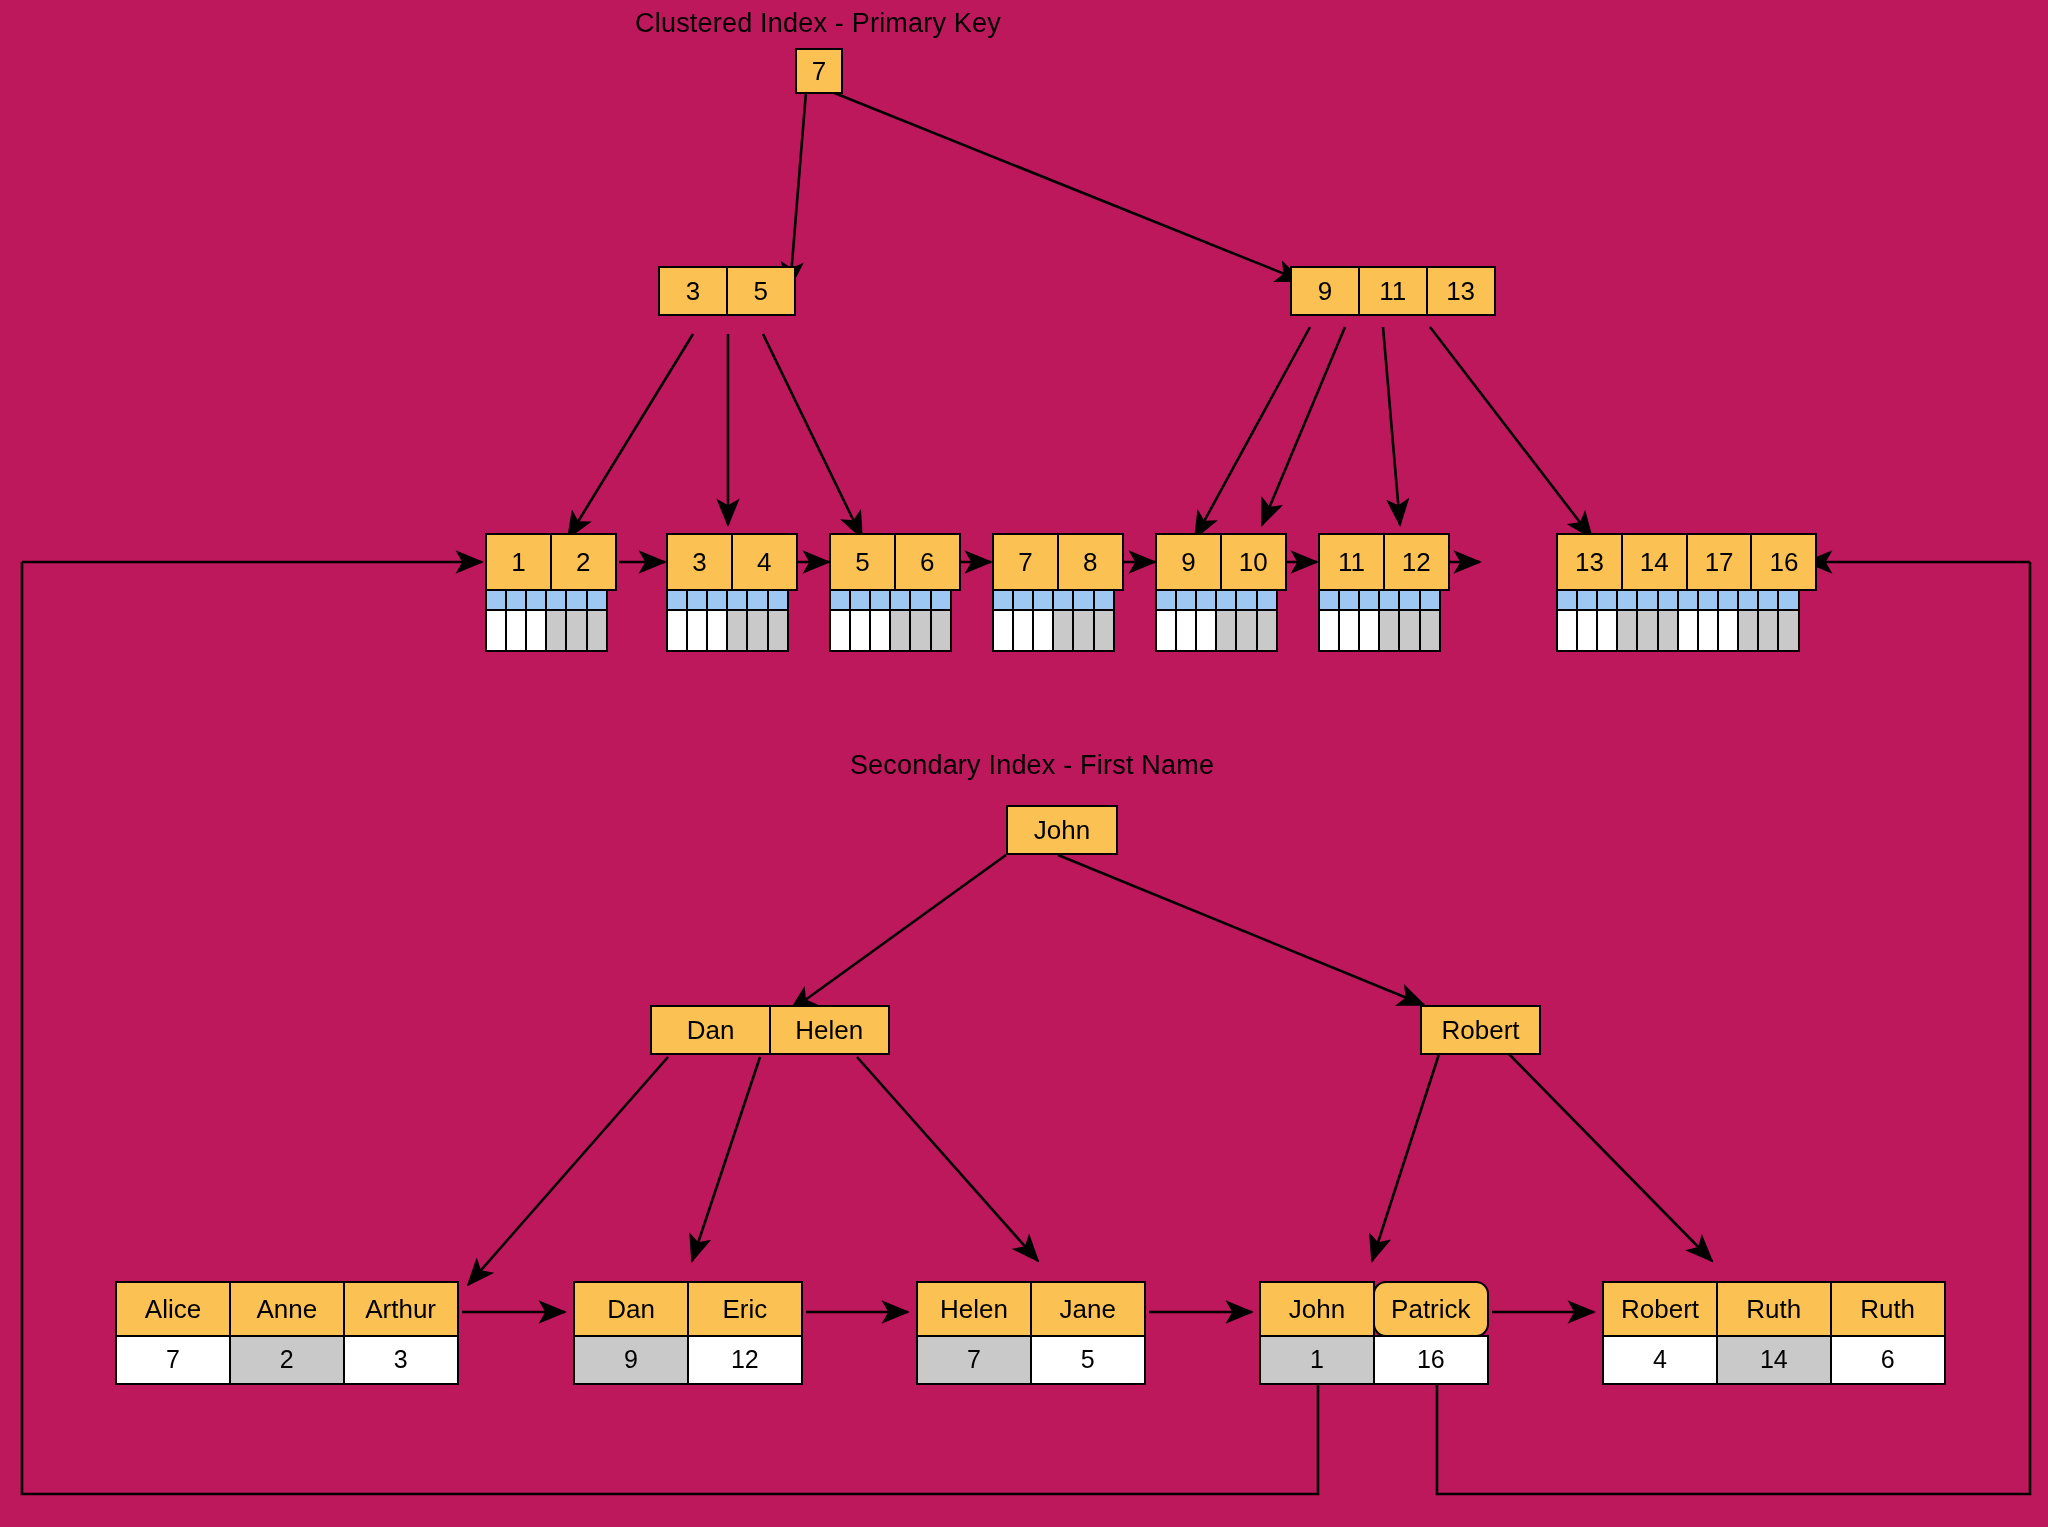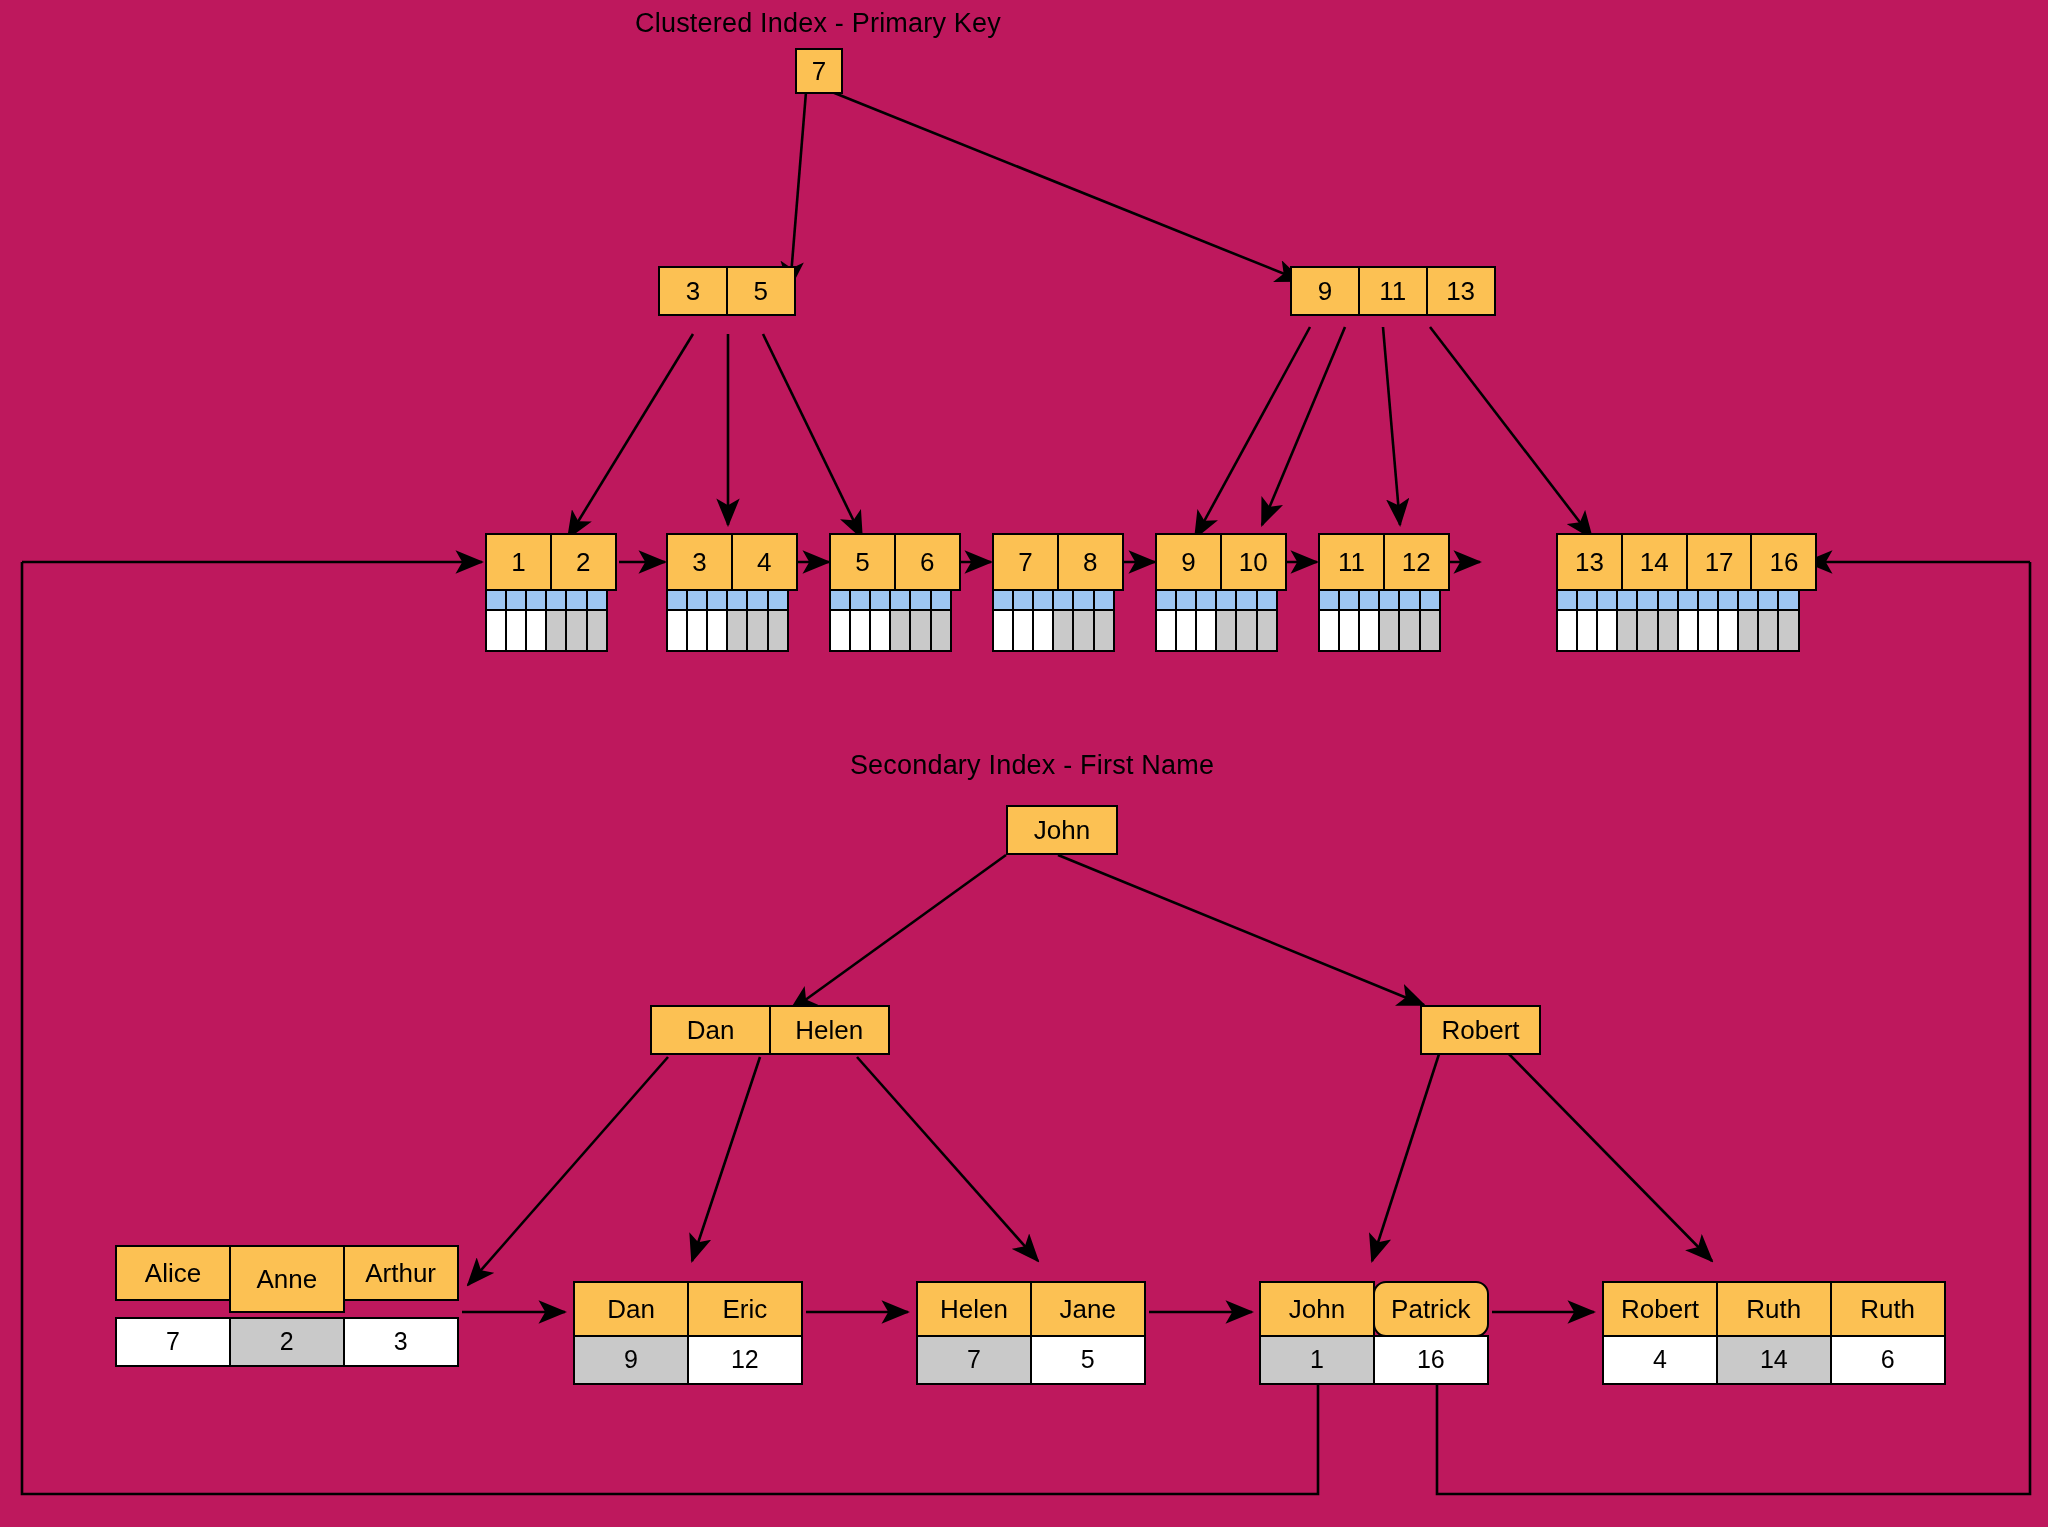--- a/index.html
+++ b/index.html
@@ -359,24 +359,24 @@
       <div class="cell" style="width:121px;height:50px;">Helen</div>
     </div>
   </div>
 
   <div class="node" style="left:1420px; top:1005px;">
     <div class="keyrow">
       <div class="cell" style="width:121px;height:50px;">Robert</div>
     </div>
   </div>
 
-  <div class="node" style="left:115px; top:1245px;gap:6px;">
+  <div class="node" style="left:115px; top:1281px;">
     <div class="keyrow">
       <div class="cell" style="width:116px;height:56px;">Alice</div>
-      <div class="cell" style="width:116px;height:68px;">Anne</div>
+      <div class="cell" style="width:116px;height:56px;">Anne</div>
       <div class="cell" style="width:116px;height:56px;">Arthur</div>
     </div>
     <div class="ptrrow" style="margin-top:-2.2px;">
       <div class="ptrcell" style="width:116px;height:50px;">7</div>
       <div class="ptrcell gray" style="width:116px;height:50px;">2</div>
       <div class="ptrcell" style="width:116px;height:50px;">3</div>
     </div>
   </div>
 
   <div class="node" style="left:573px; top:1281px;">

